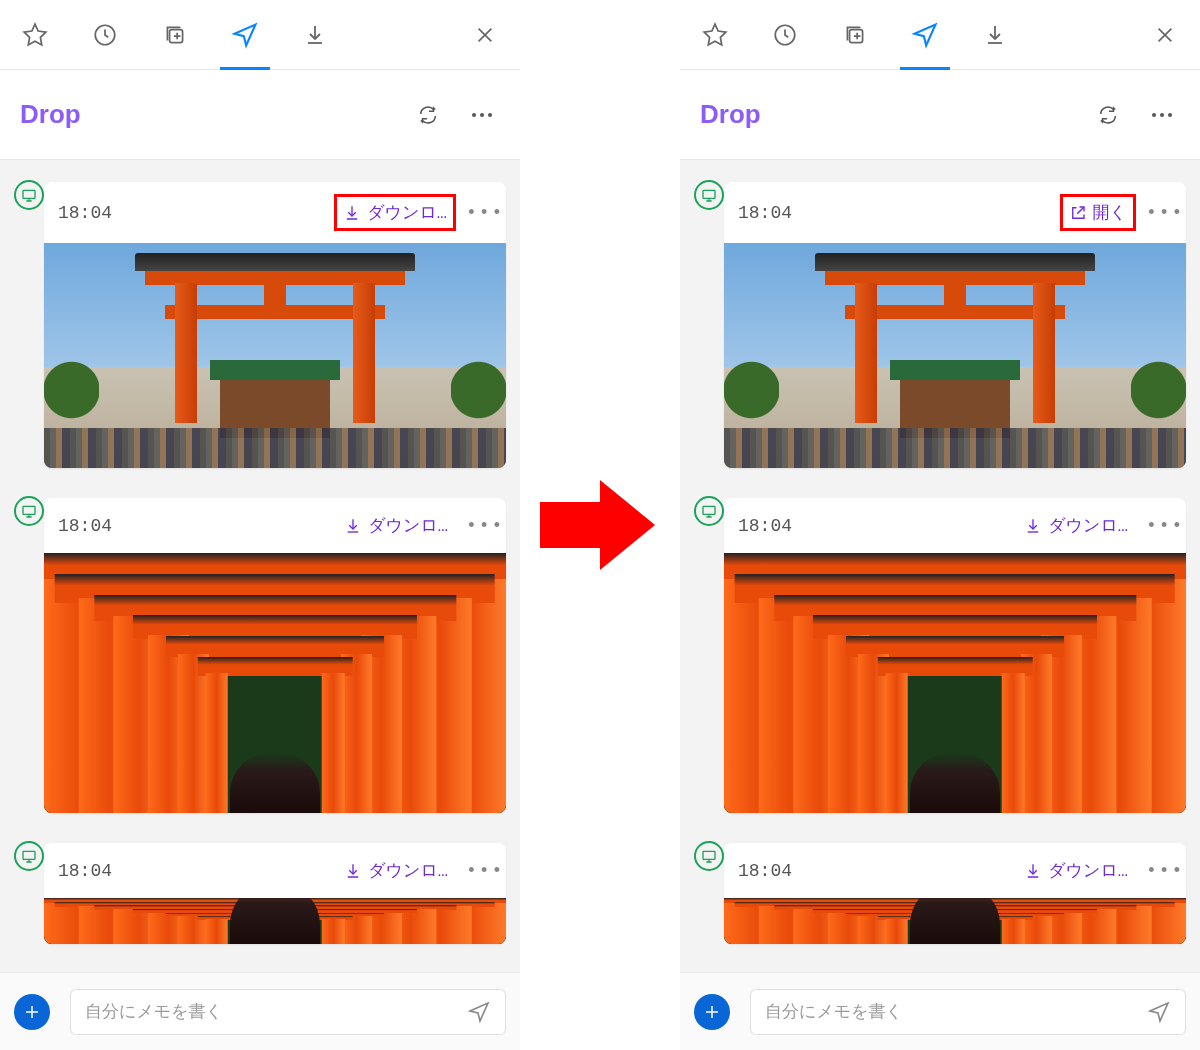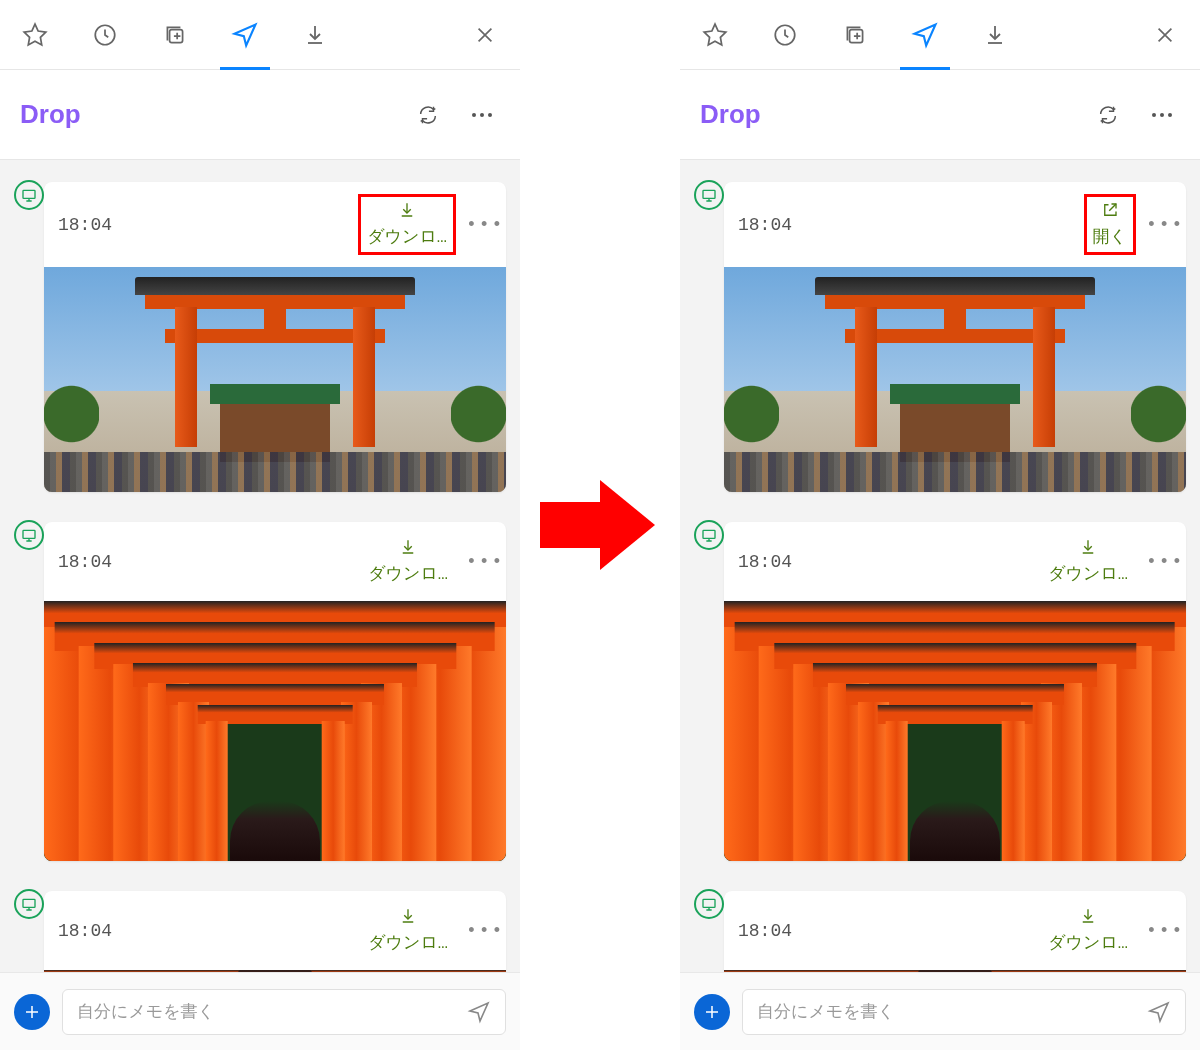--- a/index.html
+++ b/index.html
@@ -145,24 +145,23 @@
   }
   .timestamp {
     font-size: 18px;
     color: #555;
     flex: 1;
   }
   .action-btn {
     display: flex;
     align-items: center;
     gap: 6px;
-    color: #4d7c0f;
+    color: #6d28d9;
     font-size: 17px;
     padding: 4px 8px;
-    flex-direction: column;
   }
   .action-btn.highlight {
     border: 3px solid #ff0000;
     padding: 4px 6px;
   }
   .more-icon {
     color: #888;
     width: 26px;
     text-align: center;
     font-size: 18px;
@@ -215,21 +214,21 @@
   .foliage-r { position:absolute; right:0; top:0; bottom:0; width:60px; background:linear-gradient(270deg,#1a3a1a,#2a5a2a 60%,transparent); }
 
   
   .composer {
     height: 78px;
     background: #fafafa;
     border-top: 1px solid #e8e8e8;
     display: flex;
     align-items: center;
     padding: 0 14px;
-    gap: 12px;
+    gap: 20px;
   }
   .add-btn {
     width: 36px; height:36px; border-radius:50%;
     background:#0a66d6; color:#fff;
     display:flex; align-items:center; justify-content:center;
     font-size:24px; font-weight:300;
   }
   .input {
     flex:1; height:46px;
     background:#fff; border:1px solid #e0e0e0; border-radius:6px;

